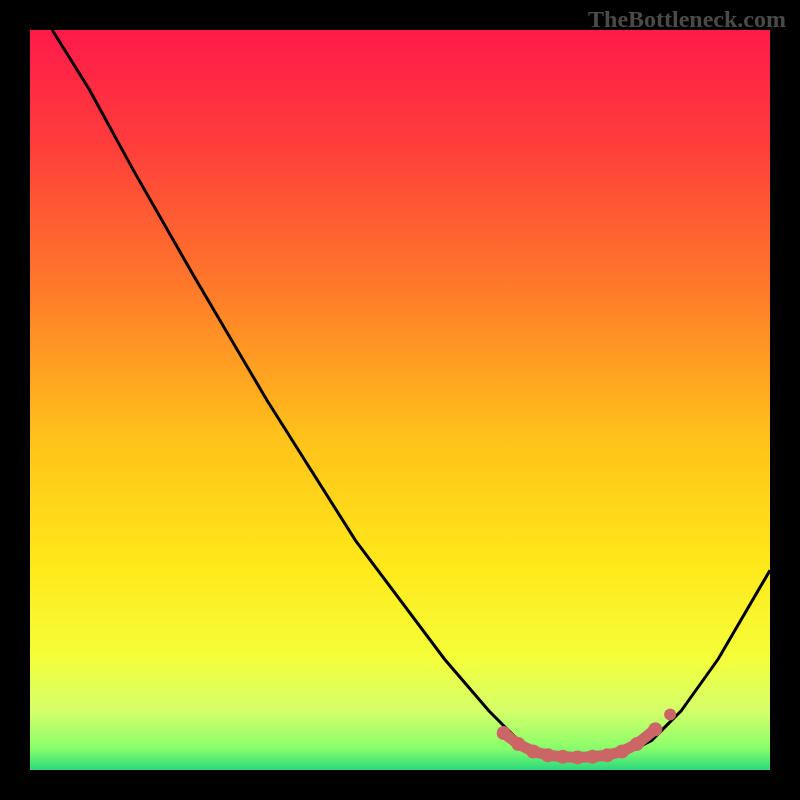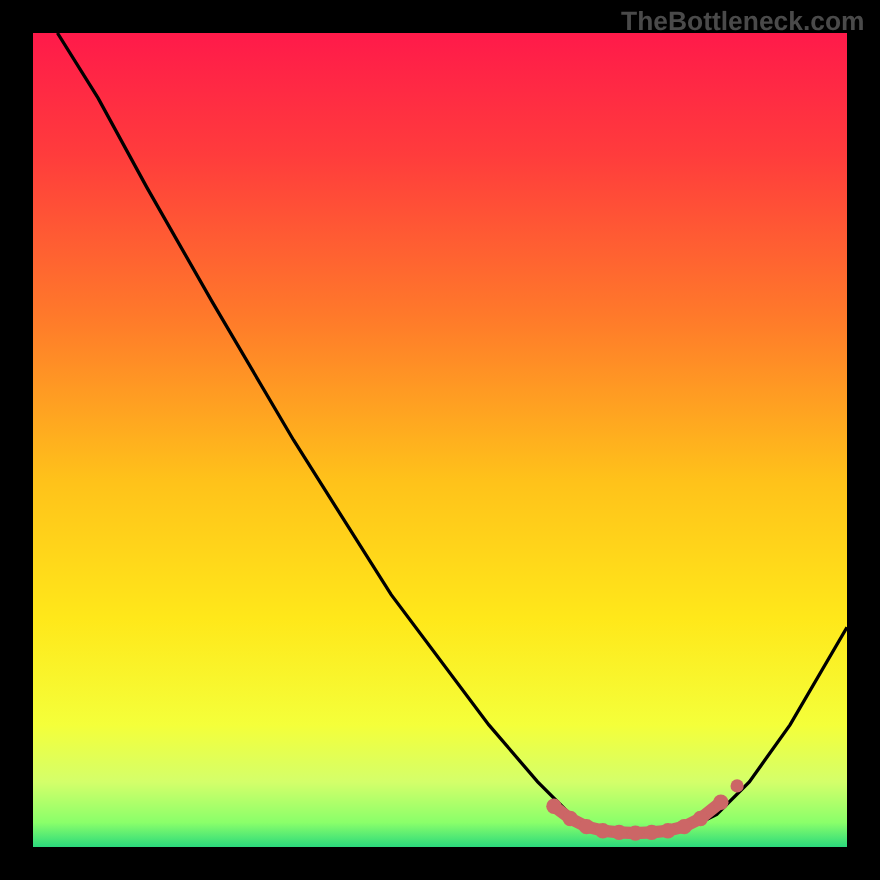--- a/index.html
+++ b/index.html
@@ -14,21 +14,21 @@
     width: 800px;
     height: 800px;
     position: relative;
     background: #000;
   }
   .watermark {
     position: absolute;
     top: 6px;
     right: 14px;
     color: #4a4a4a;
-    font-family: Liberation Sans, sans-serif;
+    font-family: Liberation Serif, serif;
     font-size: 24px;
     font-weight: bold;
     z-index: 10;
     text-align: center;
   }
   .plot-area {
     position: absolute;
     left: 30px;
     top: 30px;
     width: 740px;

